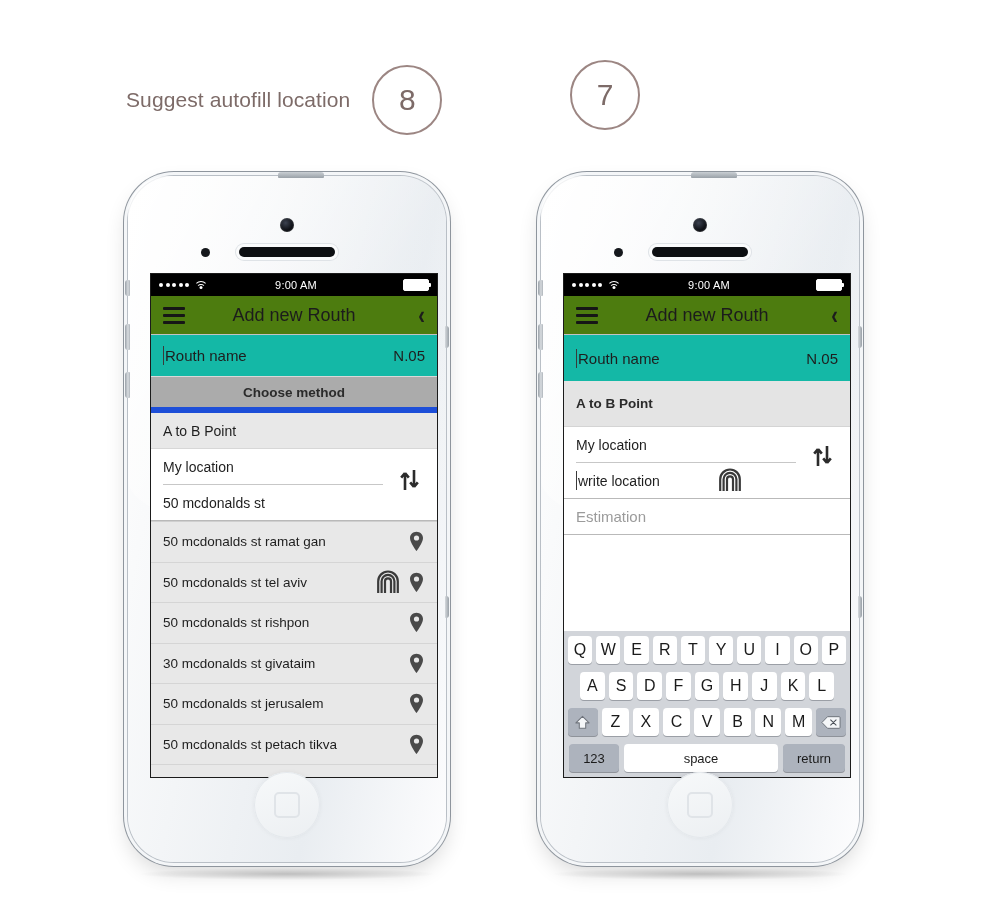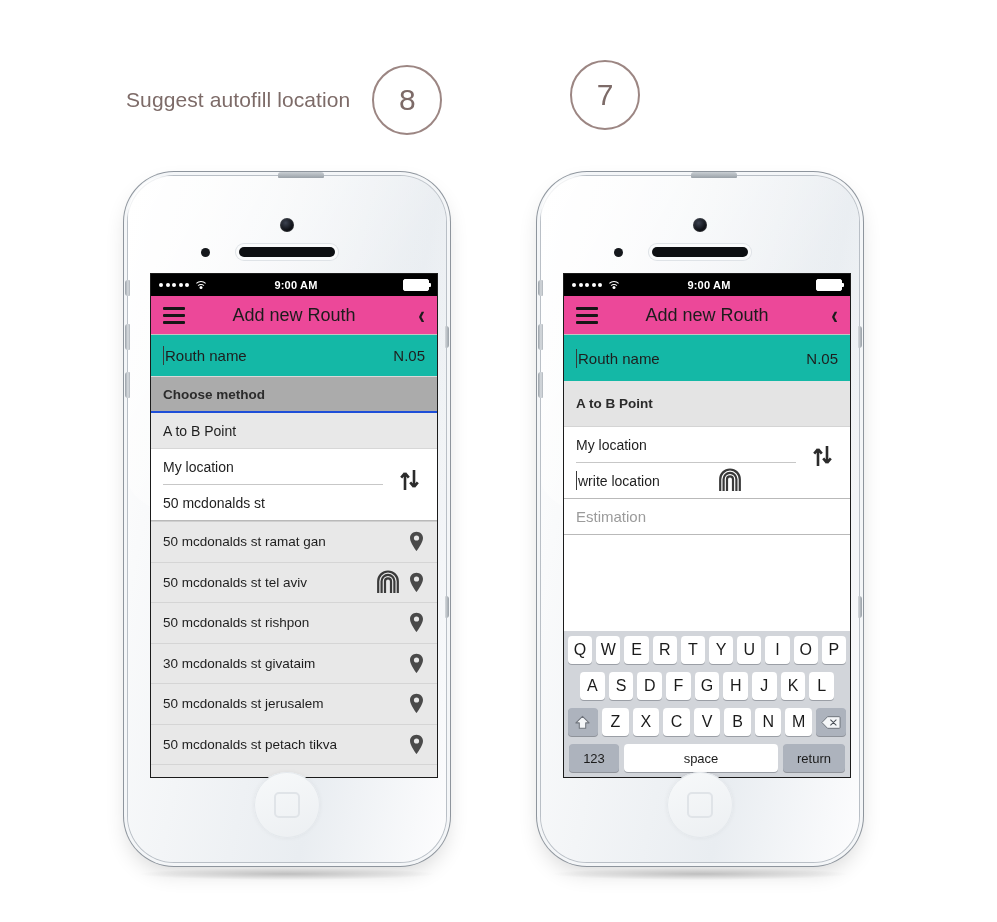--- a/index.html
+++ b/index.html
@@ -216,21 +216,20 @@
   .sb-wifi i:nth-child(3) {
     width: 3px; height: 3px; top: 6px;
     border: none; background: #fff; border-radius: 50%;
   }
   .sb-time {
     position: absolute;
     left: 4px; right: 0;
     text-align: center;
     font-size: 11px;
     letter-spacing: 0.2px;
-    font-weight: bold;
   }
   .sb-batt {
     margin-left: auto;
     width: 24px; height: 10px;
     border: 1px solid #fff;
     border-radius: 2px;
     background: #fff;
     position: relative;
   }
   .sb-batt:after {
@@ -238,21 +237,21 @@
     position: absolute;
     right: -3px; top: 3px;
     width: 2px; height: 4px;
     background: #fff;
     border-radius: 0 1px 1px 0;
   }
 
   
   .navbar {
     height: 38px;
-    background: #ec4899;
+    background: #4d7c0f;
     display: flex;
     align-items: center;
     padding: 0 12px;
     flex: 0 0 auto;
     position: relative;
     border-bottom: 1px solid #c3c3c3;
   }
   .hamburger { width: 22px; display: flex; flex-direction: column; gap: 4px; cursor: pointer; }
   .hamburger span { display: block; height: 3px; background: #161616; border-radius: 1px; }
   .nav-title {
@@ -297,21 +296,22 @@
   .placeholder-dark { font-size: 15px; color: #1e1e1e; }
   .placeholder-gray { font-size: 15px; color: #9b9b9b; }
   .row-right {
     margin-left: auto;
     font-size: 15px;
     color: #1e1e1e;
   }
   .row-section {
     height: 36px;
     background: #ababab;
-    border-bottom: 2px solid #1d4ed8;
+    border-bottom: 6px solid #1d4ed8;
+    justify-content: center;
   }
   .row-section .label { font-size: 13.5px; font-weight: bold; color: #2b2b2b; }
   .row-section-light {
     height: 46px;
     background: #e4e4e4;
     border-bottom: 1px solid #d4d4d4;
   }
   .row-section-light .label { font-size: 13.5px; font-weight: bold; color: #2b2b2b; }
   .row-option {
     height: 36px;

